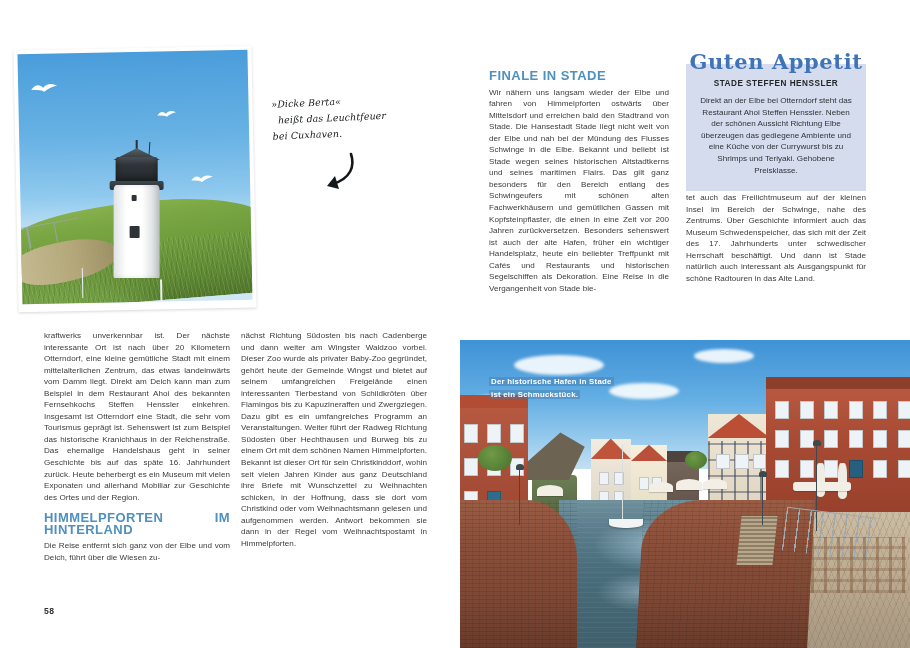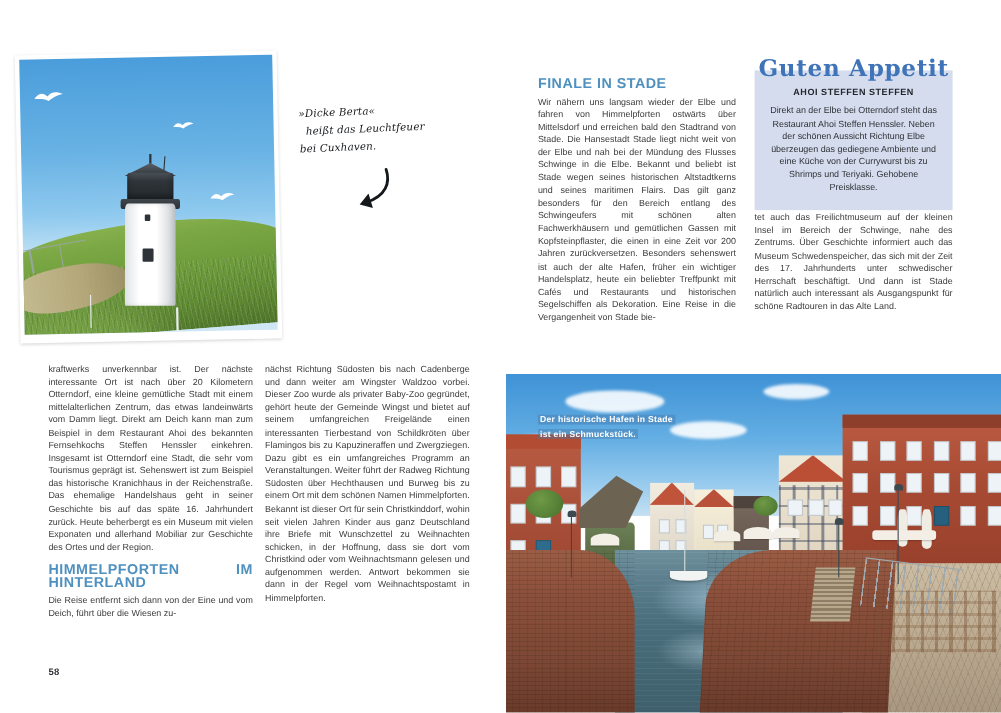--- a/index.html
+++ b/index.html
@@ -292,36 +292,36 @@
   <div class="note-arrow">
     <svg width="56" height="44" viewBox="0 0 56 44">
       <path d="M46 2 C50 14, 46 26, 28 32" stroke="#15181b" stroke-width="2.6" fill="none" stroke-linecap="round"></path>
       <path d="M30 24 L22 34 L34 37 Z" fill="#15181b"></path>
     </svg>
   </div>
 
   <div class="col-left body-text">
     <p>kraftwerks unverkennbar ist. Der nächste interessante Ort ist nach über 20 Kilometern Otterndorf, eine kleine gemütliche Stadt mit einem mittelalterlichen Zentrum, das etwas landeinwärts vom Damm liegt. Direkt am Deich kann man zum Beispiel in dem Restaurant Ahoi des bekannten Fernsehkochs Steffen Henssler einkehren. Insgesamt ist Otterndorf eine Stadt, die sehr vom Tourismus geprägt ist. Sehenswert ist zum Beispiel das historische Kranichhaus in der Reichenstraße. Das ehemalige Handelshaus geht in seiner Geschichte bis auf das späte 16. Jahrhundert zurück. Heute beherbergt es ein Museum mit vielen Exponaten und allerhand Mobiliar zur Geschichte des Ortes und der Region.</p>
     <div class="sec-head">HIMMELPFORTEN IM HINTERLAND</div>
-    <p>Die Reise entfernt sich dann von der Eine und vom Deich, führt über die Wiesen zu-</p>
+    <p>Die Reise entfernt sich ganz von der Elbe und vom Deich, führt über die Wiesen zu-</p>
   </div>
 
   <div class="col-mid body-text">
     <p>nächst Richtung Südosten bis nach Cadenberge und dann weiter am Wingster Waldzoo vorbei. Dieser Zoo wurde als privater Baby-Zoo gegründet, gehört heute der Gemeinde Wingst und bietet auf seinem umfangreichen Freigelände einen interessanten Tierbestand von Schildkröten über Flamingos bis zu Kapuzineraffen und Zwergziegen. Dazu gibt es ein umfangreiches Programm an Veranstaltungen. Weiter führt der Radweg Richtung Südosten über Hechthausen und Burweg bis zu einem Ort mit dem schönen Namen Himmelpforten. Bekannt ist dieser Ort für sein Christkinddorf, wohin seit vielen Jahren Kinder aus ganz Deutschland ihre Briefe mit Wunschzettel zu Weihnachten schicken, in der Hoffnung, dass sie dort vom Christkind oder vom Weihnachtsmann gelesen und aufgenommen werden. Antwort bekommen sie dann in der Regel vom Weihnachtspostamt in Himmelpforten.</p>
   </div>
 
   <div class="col-r1 body-text">
     <div class="sec-head">FINALE IN STADE</div>
     <p>Wir nähern uns langsam wieder der Elbe und fahren von Himmelpforten ostwärts über Mittelsdorf und erreichen bald den Stadtrand von Stade. Die Hansestadt Stade liegt nicht weit von der Elbe und nah bei der Mündung des Flusses Schwinge in die Elbe. Bekannt und beliebt ist Stade wegen seines historischen Altstadtkerns und seines maritimen Flairs. Das gilt ganz besonders für den Bereich entlang des Schwingeufers mit schönen alten Fachwerkhäusern und gemütlichen Gassen mit Kopfsteinpflaster, die einen in eine Zeit vor 200 Jahren zurückversetzen. Besonders sehenswert ist auch der alte Hafen, früher ein wichtiger Handelsplatz, heute ein beliebter Treffpunkt mit Cafés und Restaurants und historischen Segelschiffen als Dekoration. Eine Reise in die Vergangenheit von Stade bie-</p>
   </div>
 
   <div class="appetit-wrap">
     <div class="appetit-script">Guten Appetit</div>
     <div class="appetit-box">
-      <div class="appetit-title">AHOI STEFFEN STEFFEN</div>
+      <div class="appetit-title">STADE STEFFEN HENSSLER</div>
       <div class="appetit-body">Direkt an der Elbe bei Otterndorf steht das Restaurant Ahoi Steffen Henssler. Neben der schönen Aussicht Richtung Elbe überzeugen das gediegene Ambiente und eine Küche von der Currywurst bis zu Shrimps und Teriyaki. Gehobene Preisklasse.</div>
     </div>
   </div>
 
   <div class="col-r2 body-text">
     <p>tet auch das Freilichtmuseum auf der kleinen Insel im Bereich der Schwinge, nahe des Zentrums. Über Geschichte informiert auch das Museum Schwedenspeicher, das sich mit der Zeit des 17. Jahrhunderts unter schwedischer Herrschaft beschäftigt. Und dann ist Stade natürlich auch interessant als Ausgangspunkt für schöne Radtouren in das Alte Land.</p>
   </div>
 
   <div class="photo-harbour">
     <div class="hb">

